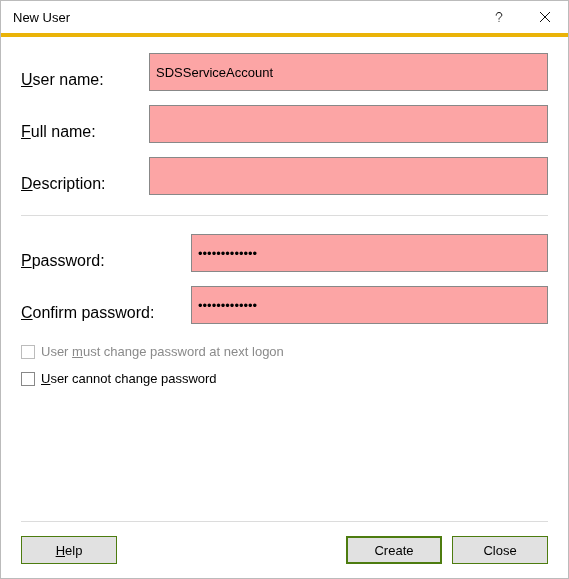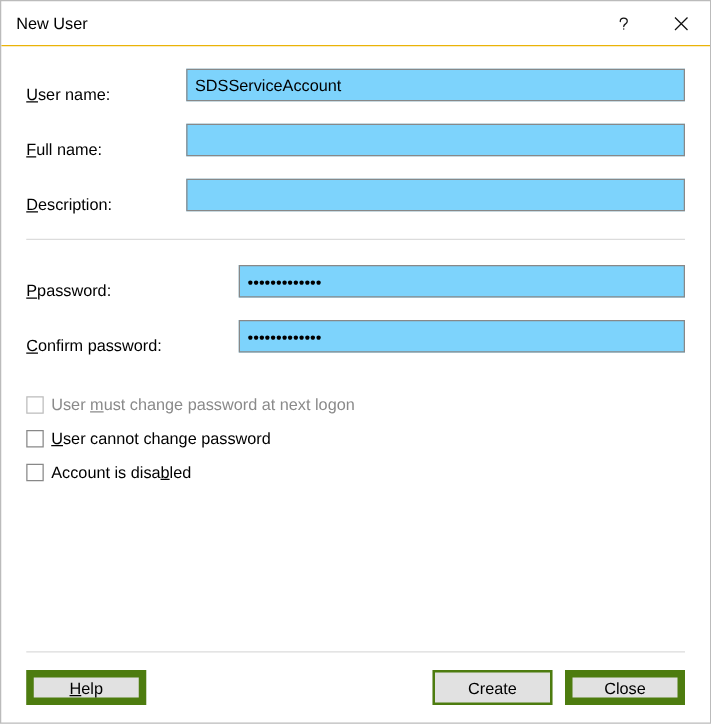--- a/index.html
+++ b/index.html
@@ -13,21 +13,21 @@
     height: 579px;
     border: 1px solid #bbb;
     display: flex;
     flex-direction: column;
   }
   .titlebar {
     height: 36px;
     display: flex;
     align-items: center;
     padding: 0 0 0 12px;
-    border-bottom: 1px solid #eab308;
+    border-bottom: 4px solid #eab308;
   }
   .titlebar .title {
     flex: 1;
     font-size: 13px;
   }
   .titlebar .tb-btn {
     width: 46px;
     height: 36px;
     display: flex;
     align-items: center;
@@ -41,41 +41,41 @@
     display: flex;
     flex-direction: column;
   }
   .row {
     display: flex;
     align-items: center;
     margin-bottom: 14px;
   }
   .row .lbl {
     width: 128px;
-    font-size: 13px;
+    font-size: 16px;
     margin-top: 15px;
   }
   .row.pwrow .lbl { width: 170px; }
   .u { text-decoration: underline; }
   .txt {
     flex: 1;
-    height: 26px;
+    height: 38px;
     border: 1px solid #888;
-    background: #7dd3fc;
+    background: #fca5a5;
     padding: 2px 6px;
     font-family: inherit;
     font-size: 13px;
     outline: none;
   }
   .sep {
     height: 1px;
     background: #dcdcdc;
     margin: 6px 0 18px 0;
   }
-  .checks { margin-top: 18px; }
+  .checks { margin-top: 6px; }
   .chkrow {
     display: flex;
     align-items: center;
     margin-bottom: 12px;
     font-size: 13px;
   }
   .chkbox {
     width: 14px;
     height: 14px;
     border: 1px solid #888;
@@ -94,21 +94,21 @@
   .footer {
     display: flex;
     align-items: center;
     gap: 10px;
     padding-top: 14px;
   }
   .btn {
     width: 96px;
     height: 28px;
     background: #e1e1e1;
-    border: 6px solid #4d7c0f;
+    border: 1px solid #4d7c0f;
     font-family: inherit;
     font-size: 13px;
     display: flex;
     align-items: center;
     justify-content: center;
     cursor: default;
   }
   .btn.primary {
     border: 2px solid #4d7c0f;
     background: #e1e1e1;
@@ -167,24 +167,20 @@
       <div class="chkbox disabled"></div>
       <span class="cklbl"><span>User </span><span class="u">m</span><span>ust change password at next logon</span></span>
     </div>
 
     <div class="chkrow">
       <div class="chkbox"></div>
       <span class="cklbl"><span></span><span class="u">U</span><span>ser cannot change password</span></span>
     </div>
 
 
-    <div class="chkrow">
-      <div class="chkbox"></div>
-      <span class="cklbl"><span>Account is disa</span><span class="u">b</span><span>led</span></span>
-    </div>
 
   </div>
 
   <div class="spacer"></div>
   <div class="sep" style="margin:0 0 0 0"></div>
 
   <div class="footer">
     <div class="btn">
         <span><span class="u">H</span><span>elp</span></span>
       </div>

